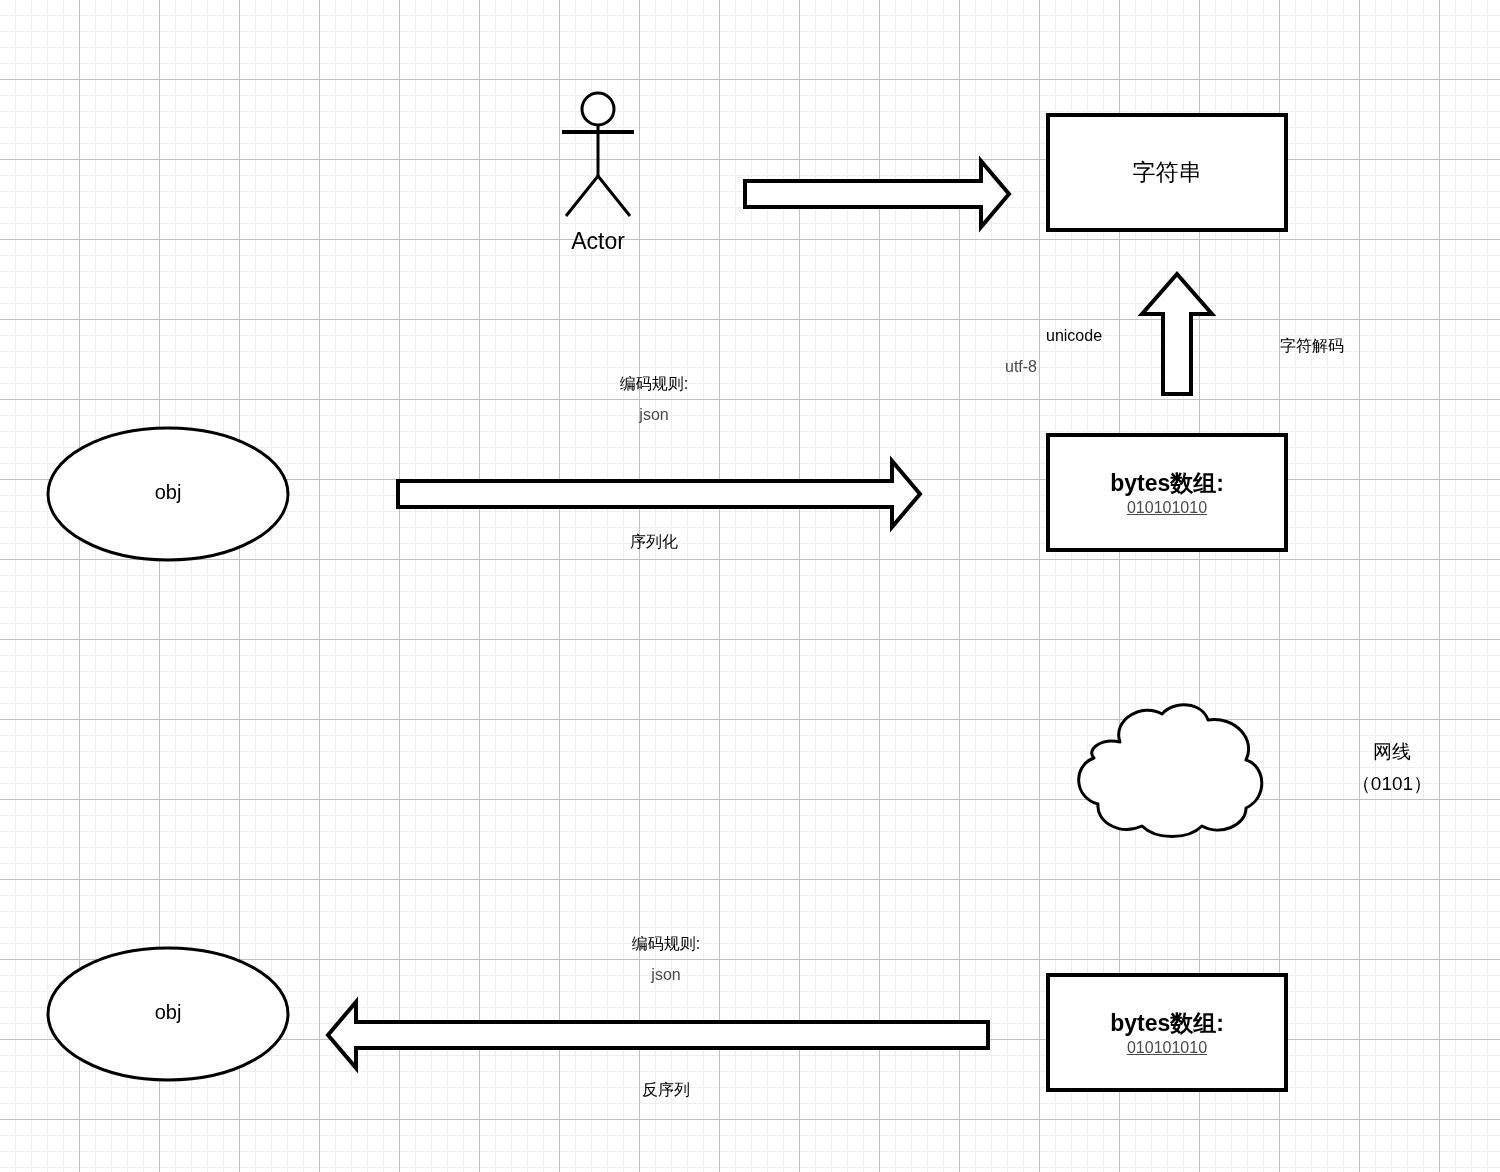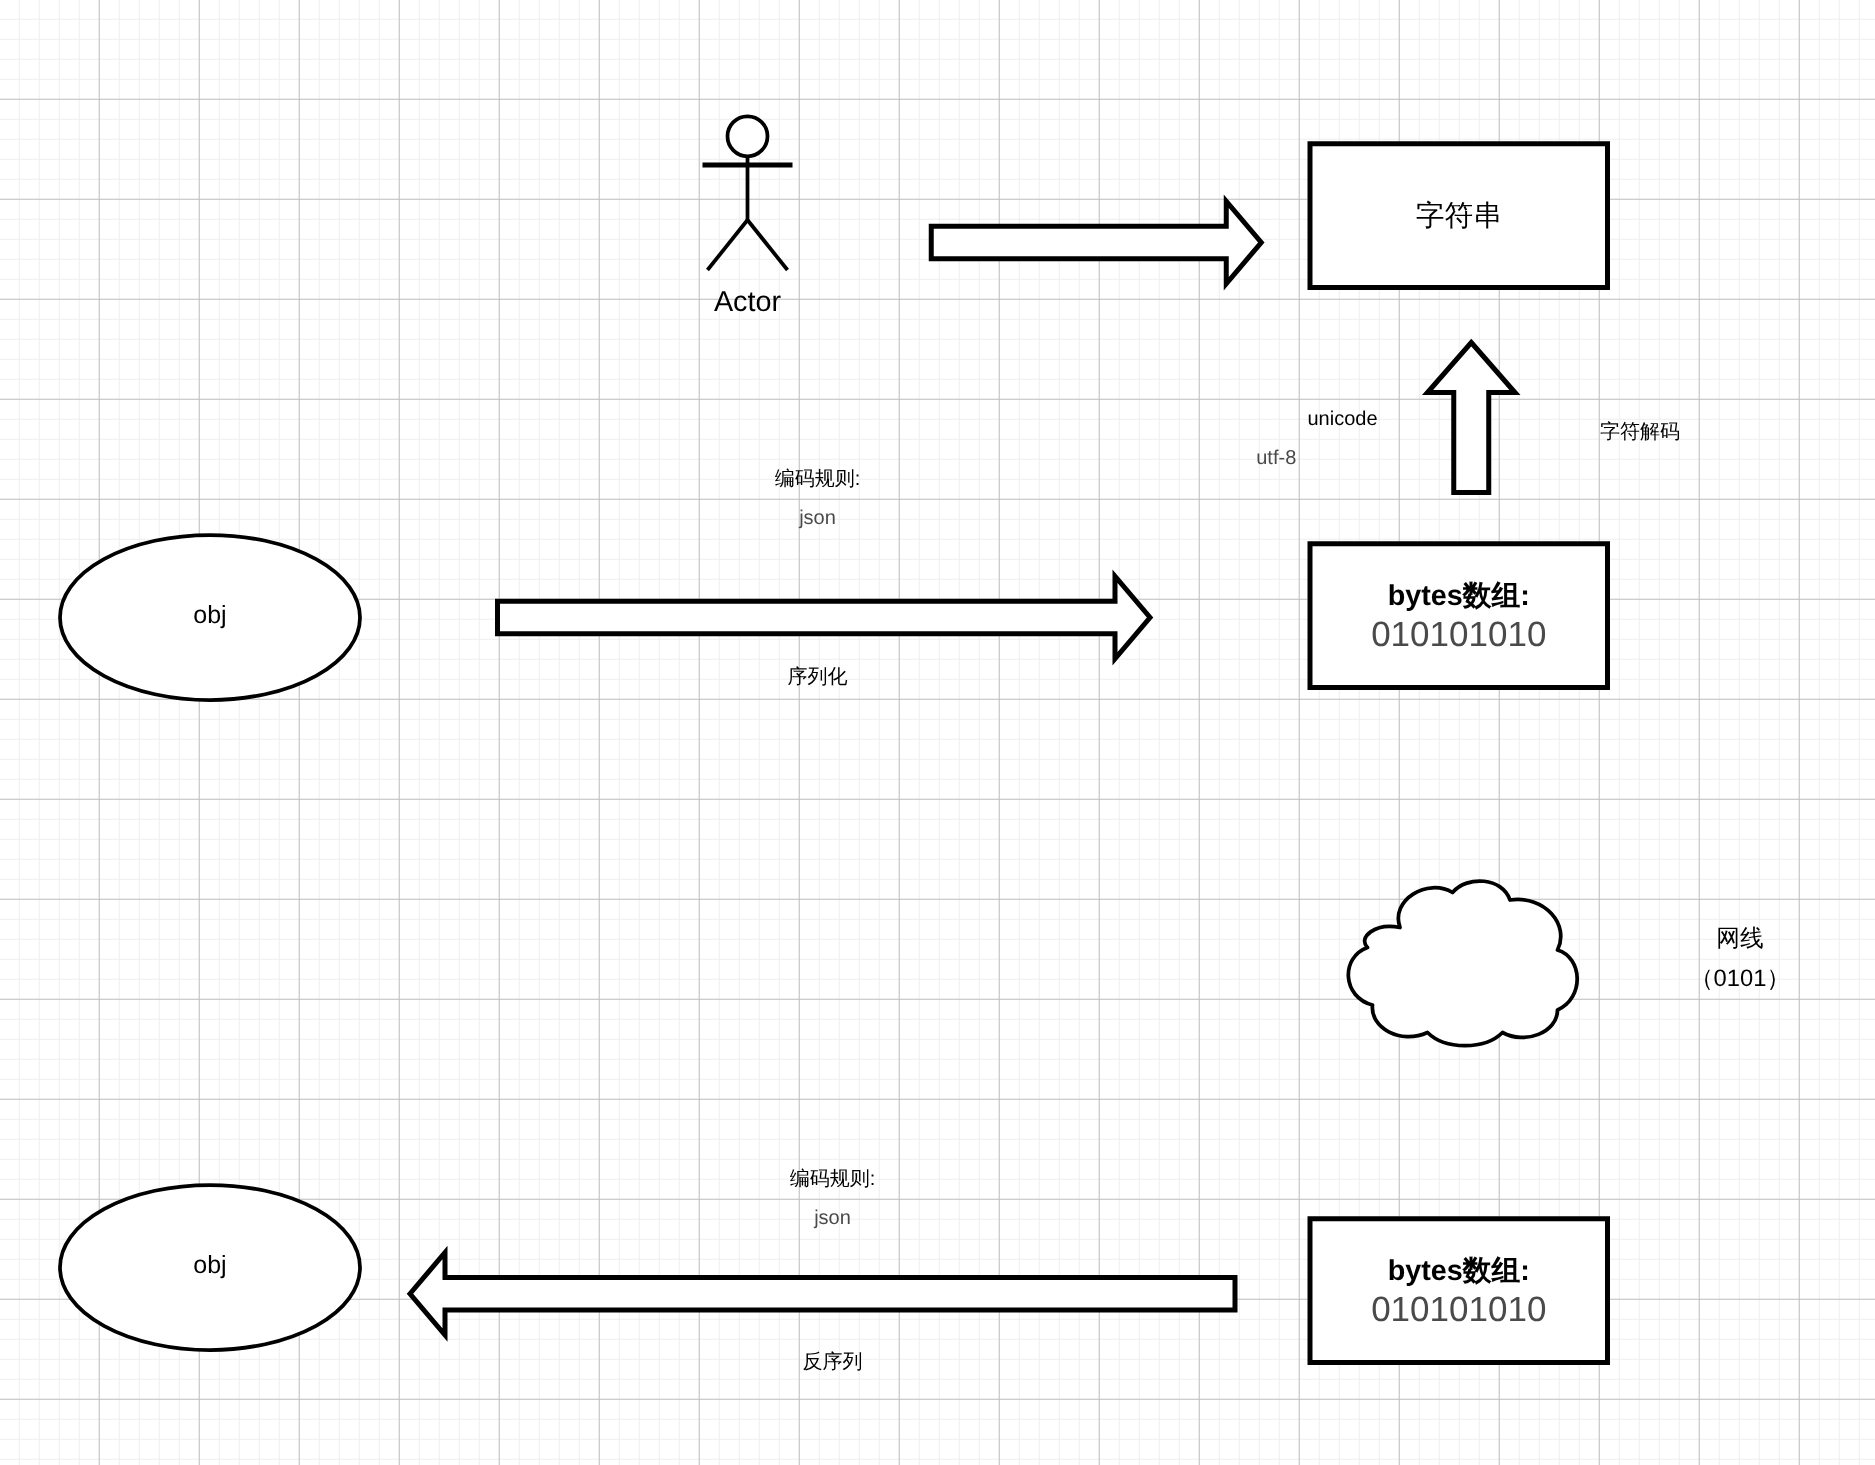--- a/index.html
+++ b/index.html
@@ -44,21 +44,21 @@
   }
   .lbl-center {
     transform: translateX(-50%);
     text-align: right;
   }
   .t-dark   { color: #000000; }
   .t-gray   { color: #4a4a4a; }
 
   .f-actor   { font-size: 23px; }
   .f-box     { font-size: 23px; }
-  .f-boxsub  { font-size: 28px; }
+  .f-boxsub  { font-size: 16px; text-decoration: underline; }
   .f-ann     { font-size: 16px; }
   .f-ellipse { font-size: 20px; }
   .f-cloud   { font-size: 19px; }
 </style>
 </head>
 <body>
 
 <div id="canvas">
 
   <svg class="shape-svg" style="left:548px; top:86px; width:110px; height:140px;" viewBox="0 0 110 140">

